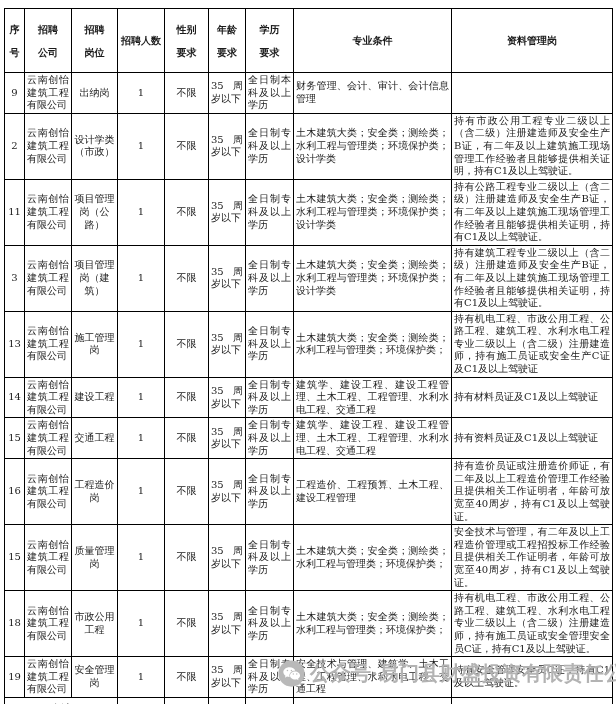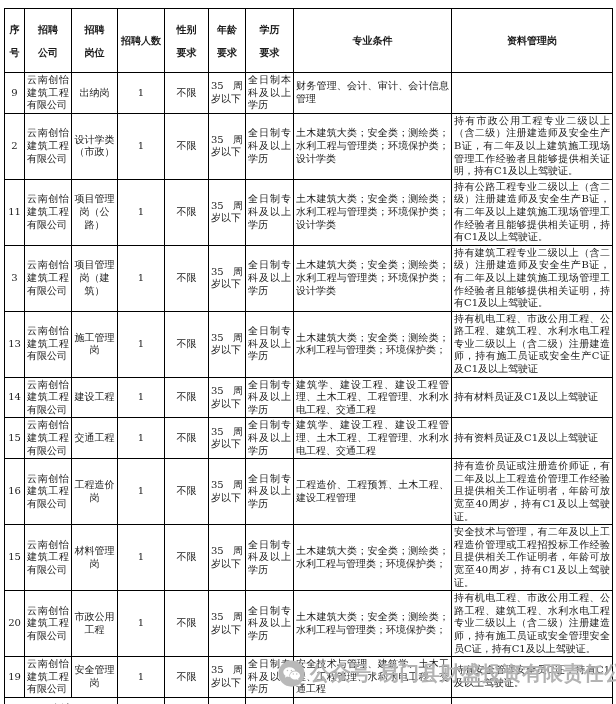--- a/index.html
+++ b/index.html
@@ -182,30 +182,30 @@
           <td class="c">1</td>
           <td class="c">不限</td>
           <td class="j">35周岁以下</td>
           <td class="j">全日制专科及以上学历</td>
           <td class="j">工程造价、工程预算、土木工程、建设工程管理</td>
           <td class="j">持有造价员证或注册造价师证，有二年及以上工程造价管理工作经验且提供相关工作证明者，年龄可放宽至40周岁，持有C1及以上驾驶证。</td>
         </tr>
         <tr>
           <td class="c">15</td>
           <td class="j">云南创怡建筑工程有限公司</td>
-          <td class="c">材料管理岗</td>
+          <td class="c">质量管理岗</td>
           <td class="c">1</td>
           <td class="c">不限</td>
           <td class="j">35周岁以下</td>
           <td class="j">全日制专科及以上学历</td>
           <td class="j">土木建筑大类；安全类；测绘类；水利工程与管理类；环境保护类；</td>
           <td class="j">安全技术与管理，有二年及以上工程造价管理或工程招投标工作经验且提供相关工作证明者，年龄可放宽至40周岁，持有C1及以上驾驶证。</td>
         </tr>
         <tr>
-          <td class="c">20</td>
+          <td class="c">18</td>
           <td class="j">云南创怡建筑工程有限公司</td>
           <td class="c">市政公用工程</td>
           <td class="c">1</td>
           <td class="c">不限</td>
           <td class="j">35周岁以下</td>
           <td class="j">全日制专科及以上学历</td>
           <td class="j">土木建筑大类；安全类；测绘类；水利工程与管理类；环境保护类；</td>
           <td class="j">持有机电工程、市政公用工程、公路工程、建筑工程、水利水电工程专业二级以上（含二级）注册建造师，持有施工员证或安全管理安全员C证，持有C1及以上驾驶证。</td>
         </tr>
         <tr>

